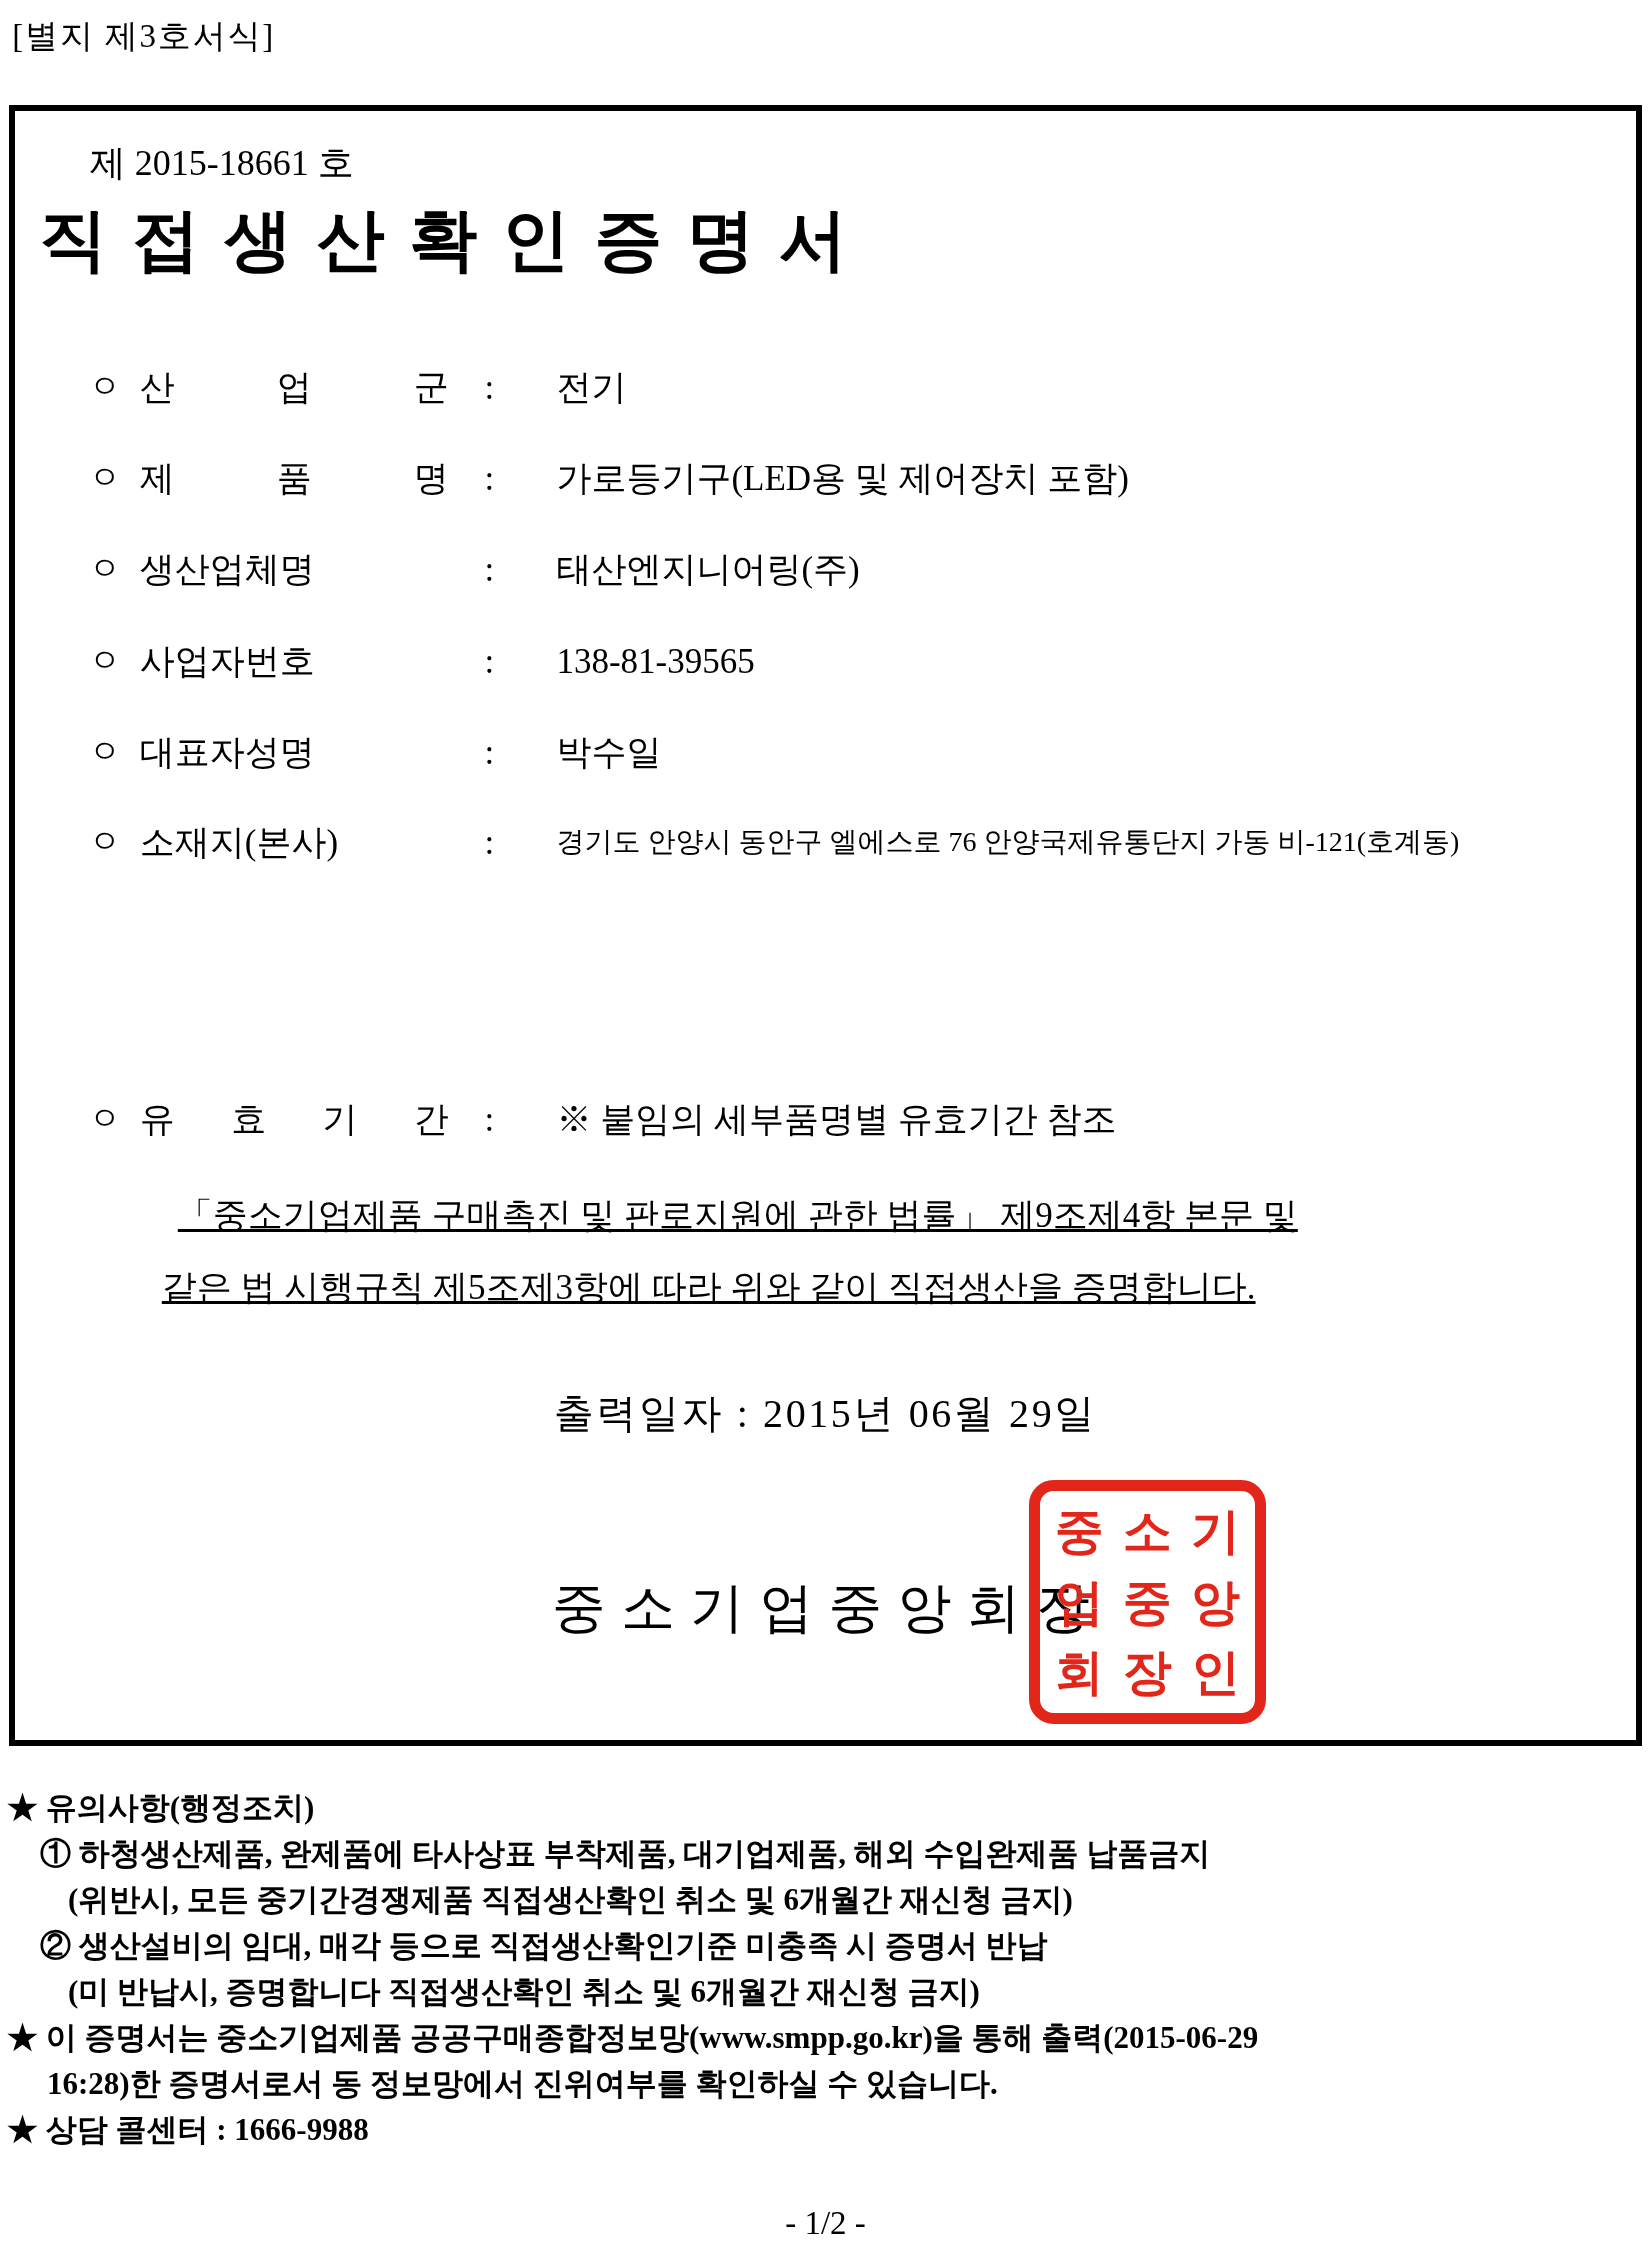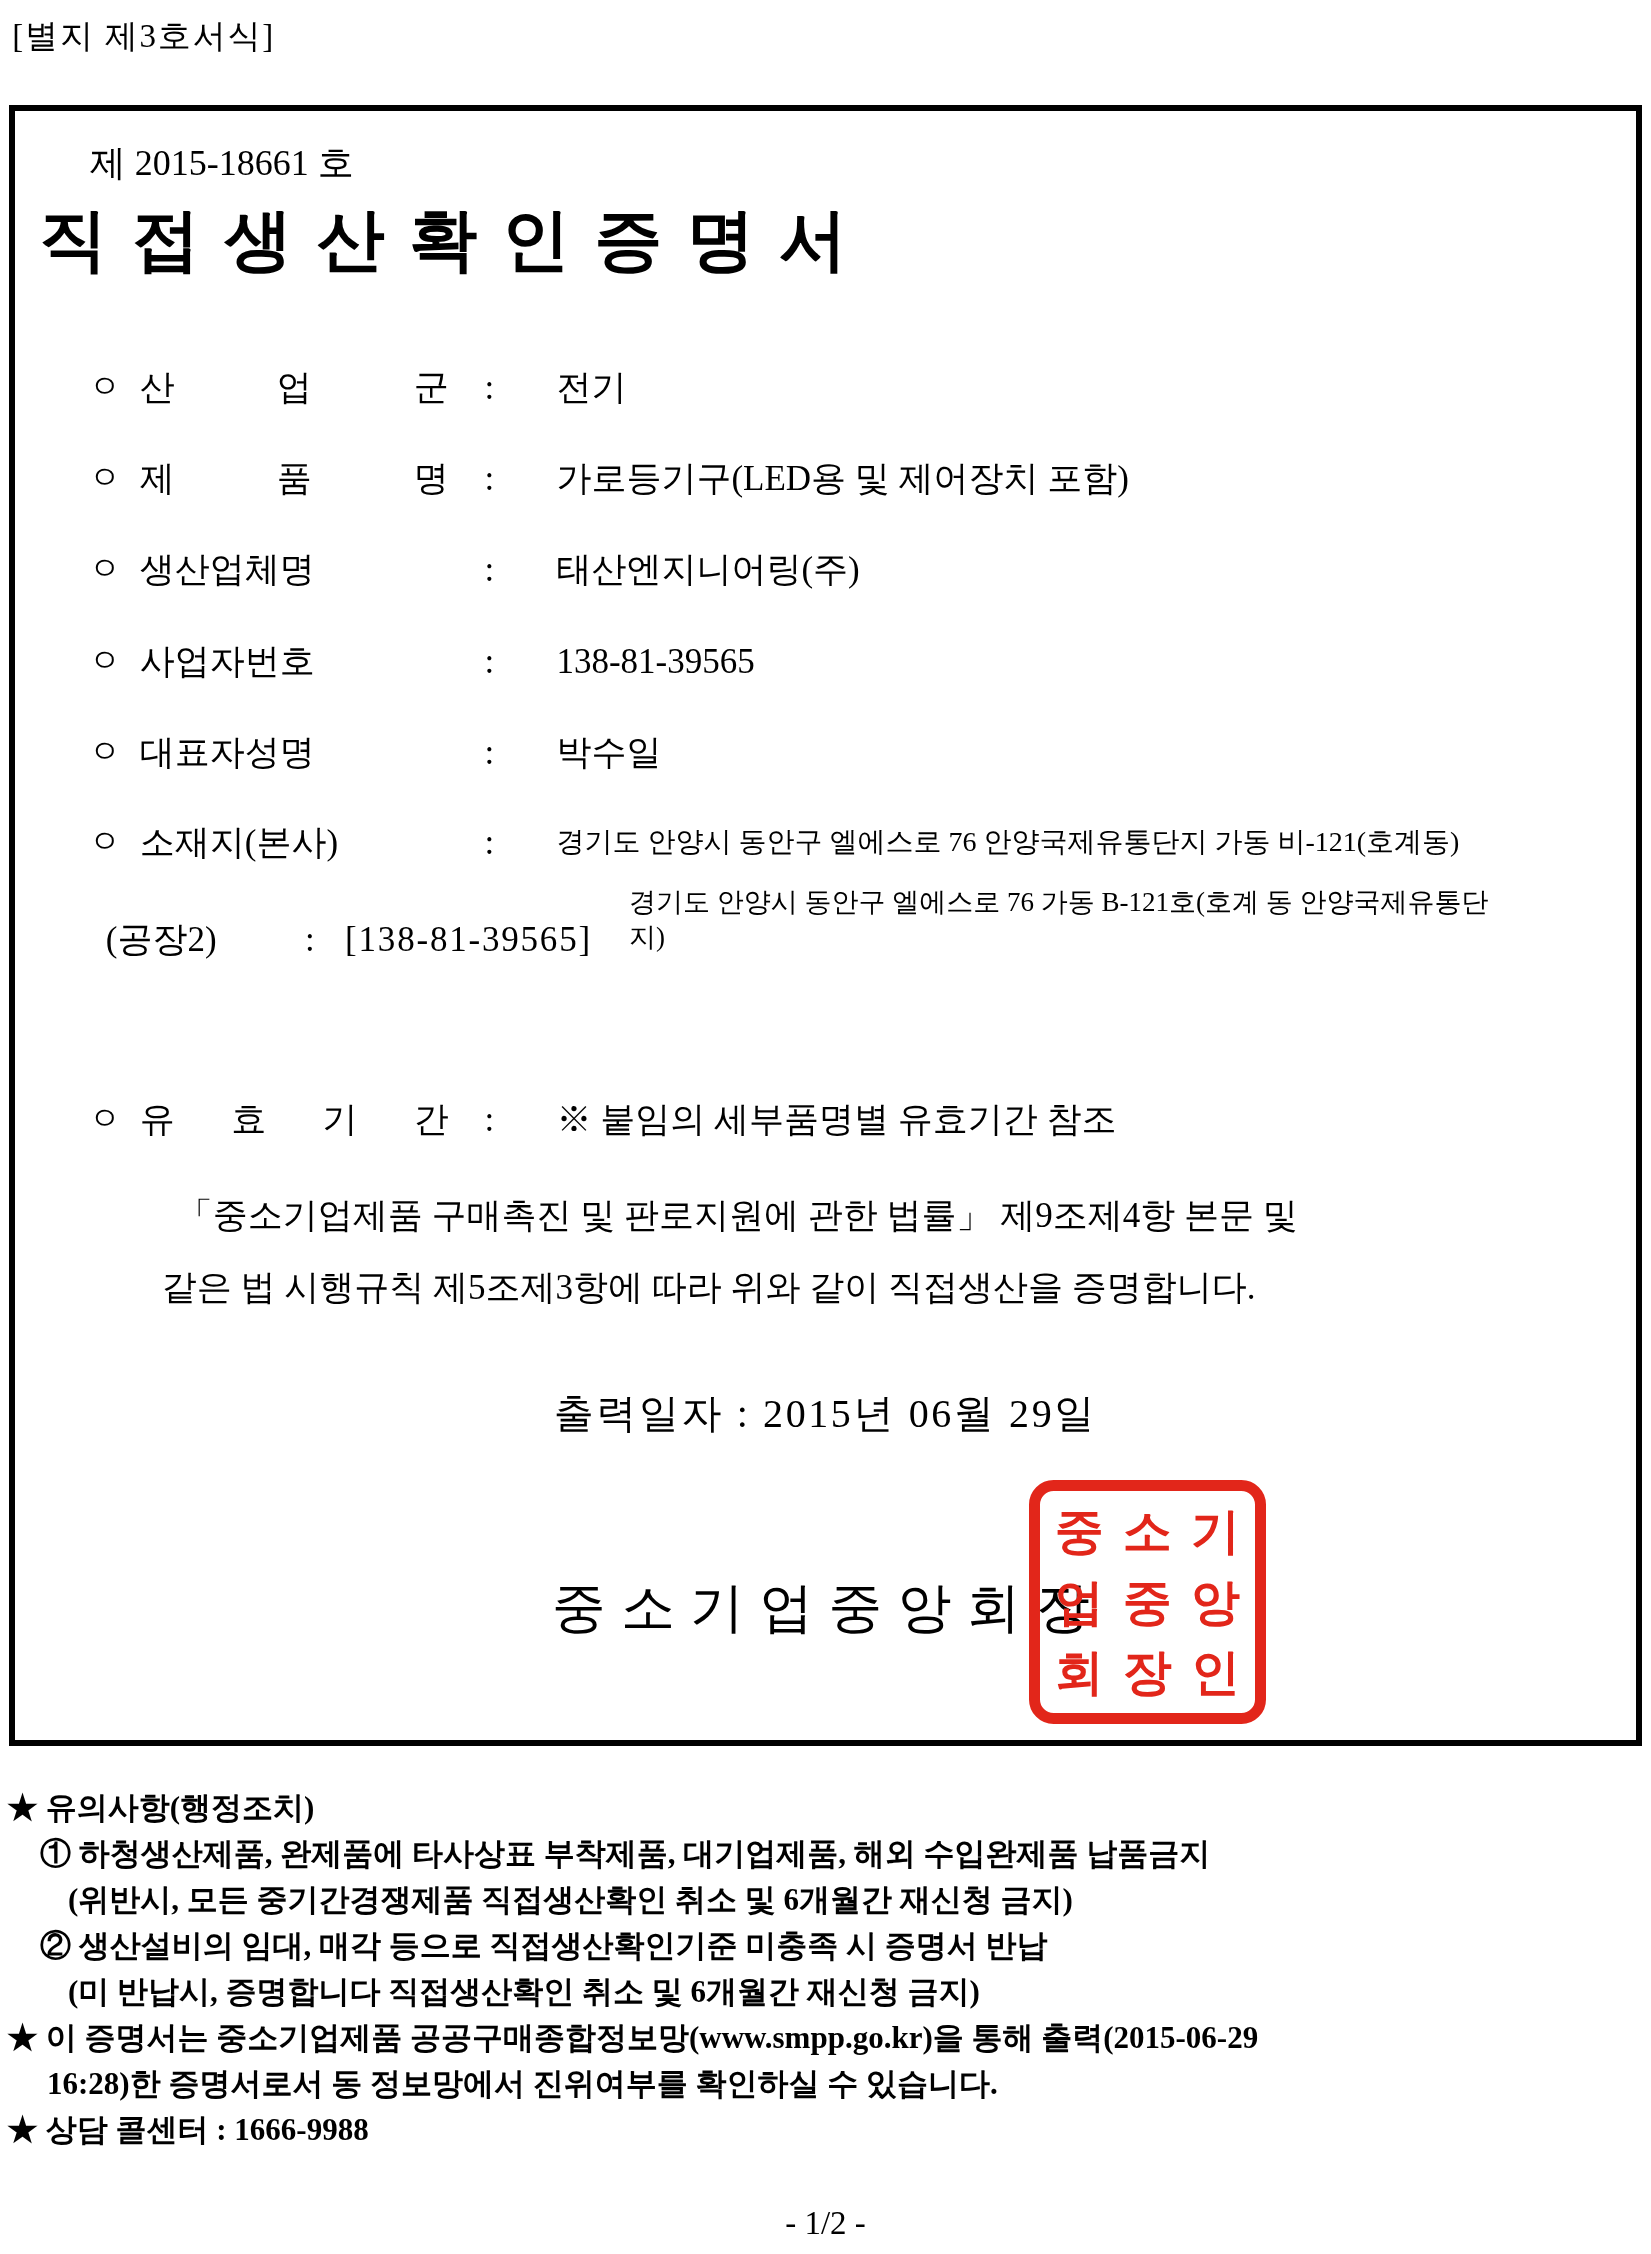--- a/index.html
+++ b/index.html
@@ -28,21 +28,21 @@
   .value-sm{font-size:28px;vertical-align:2.6px;}
   .value-bold{font-weight:400;}
   .factory-row{position:absolute;left:91px;top:774px;font-size:35px;white-space:nowrap;}
   .f-label{display:inline-block;width:188px;}
   .f-colon{display:inline-block;width:32px;text-align:center;}
   .f-number{display:inline-block;margin-left:19.3px;letter-spacing:1.8px;}
   .f-address{
     display:inline-block;margin-left:37px;width:878px;
     font-size:27px;line-height:35px;vertical-align:5.3px;white-space:normal;
   }
-  .body-line{position:absolute;font-size:35px;white-space:nowrap;}
+  .body-line{position:absolute;font-size:35px;white-space:nowrap;text-decoration:underline;}
   .print-date{position:absolute;left:0;right:0;top:1275px;text-align:center;font-size:40px;letter-spacing:2.6px;}
   .issuer{
     position:absolute;left:537px;top:1461px;font-size:54px;
     letter-spacing:0.28em;white-space:nowrap;
   }
   .seal{
     position:absolute;left:1014px;top:1369px;width:237px;height:244px;
     border:11.4px solid #e2261a;border-radius:24.6px;box-sizing:border-box;
     display:grid;grid-template-columns:repeat(3,1fr);grid-template-rows:repeat(3,1fr);
     place-items:center;padding:5.3px;background:transparent;
@@ -88,23 +88,20 @@
     </div>
 
     <div class="field-row" style="top:618px">
       <span class="marker">ㅇ</span><span class="flabel">대표자성명</span><span class="colon">:</span><span class="value">박수일</span>
     </div>
 
     <div class="field-row" style="top:708px">
       <span class="marker">ㅇ</span><span class="flabel">소재지(본사)</span><span class="colon">:</span><span class="value value-sm">경기도 안양시 동안구 엘에스로 76 안양국제유통단지 가동 비-121(호계동)</span>
     </div>
 
-    <div class="factory-row">
-      <span class="f-label">(공장2)</span><span class="f-colon">:</span><span class="f-number">[138-81-39565]</span><span class="f-address"><span>경기도 안양시 동안구 엘에스로 76 가동 B-121호(호계</span> <span>동 안양국제유통단지)</span></span>
-    </div>
 
     <div class="field-row" style="top:985px">
       <span class="marker">ㅇ</span><span class="flabel">유 효 기 간</span><span class="colon">:</span><span class="value value-bold">※ 붙임의 세부품명별 유효기간 참조</span>
     </div>
 
     <div class="body-line" style="left:163px;top:1081px">「중소기업제품 구매촉진 및 판로지원에 관한 법률」 제9조제4항 본문 및</div>
     <div class="body-line" style="left:147px;top:1153px">같은 법 시행규칙 제5조제3항에 따라 위와 같이 직접생산을 증명합니다.</div>
 
     <div class="print-date">출력일자 : 2015년 06월 29일</div>
 

